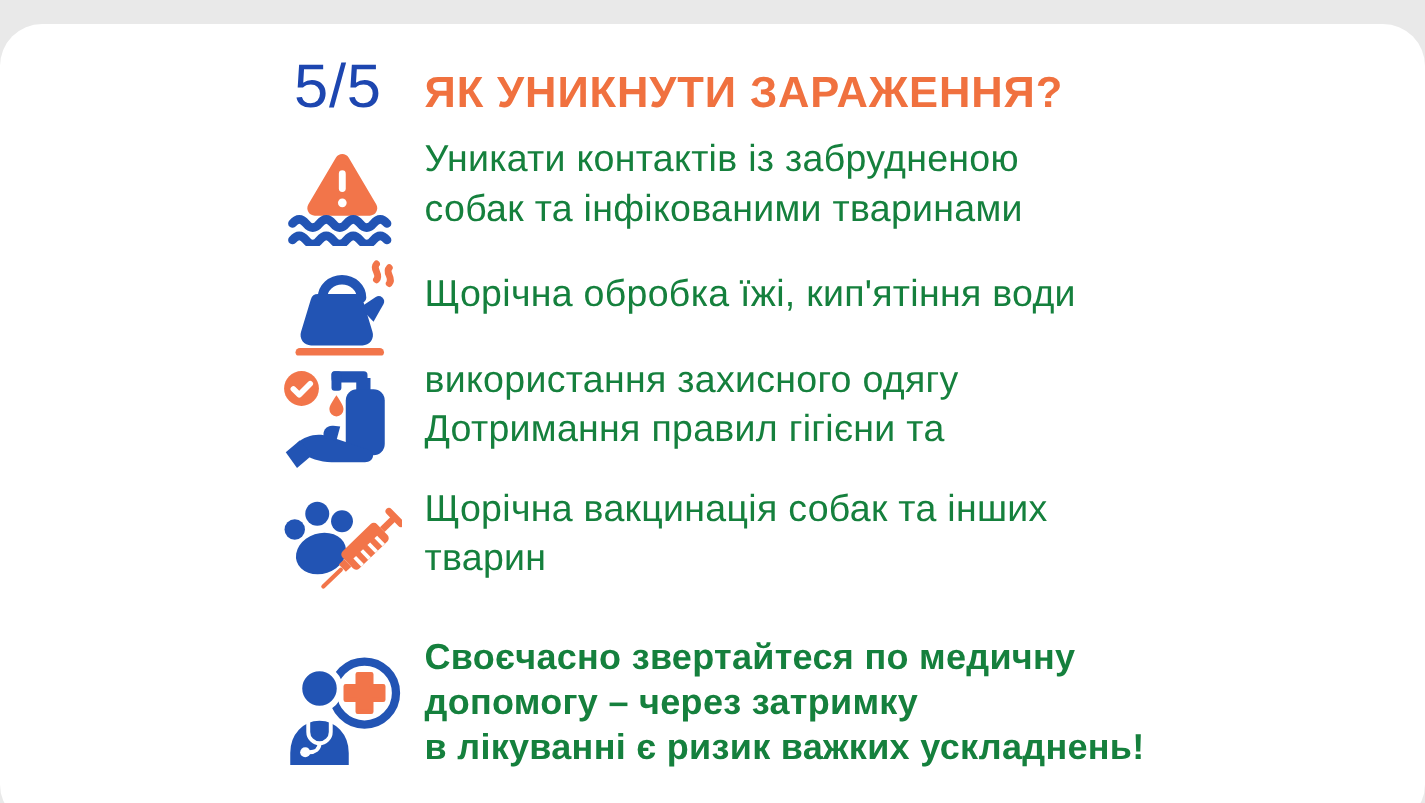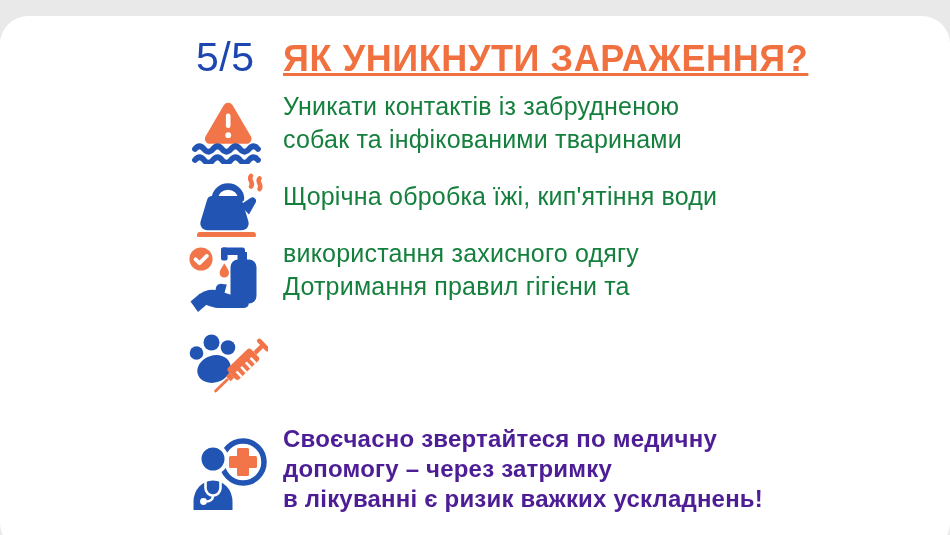--- a/index.html
+++ b/index.html
@@ -4,26 +4,26 @@
 <style>
   html,body{margin:0;padding:0;background:#e9e9e9;}
   #canvas{
     position:relative;width:950px;height:535px;background:#ffffff;
     overflow:hidden;margin:16px auto;
     font-family:"Liberation Sans","DejaVu Sans",sans-serif;
     border-radius:28px;
   }
   .header{position:absolute;left:196px;top:18px;display:flex;align-items:baseline;}
   .counter{font-size:41px;font-weight:500;color:#1d46b0;width:87px;flex:none;letter-spacing:0.5px;}
-  .title{font-size:36px;font-weight:700;color:#f0713f;letter-spacing:0.6px;white-space:nowrap;text-decoration:underline;}
+  .title{font-size:29px;font-weight:700;color:#f0713f;letter-spacing:0.6px;white-space:nowrap;}
 
   .icon{position:absolute;}
   .itext{position:absolute;left:283px;width:560px;font-size:25px;line-height:33px;color:#15803d;letter-spacing:0.2px;}
   .itext .ln{white-space:nowrap;}
-  .itext.bold{font-weight:700;font-size:24px;line-height:30px;color:#4c1d95;}
+  .itext.bold{font-weight:700;font-size:24px;line-height:30px;color:#15803d;}
 
   .fill-blue{fill:#2254b4;}
   .fill-orange{fill:#f2754a;}
   .stroke-blue{stroke:#2254b4;}
   .stroke-orange{stroke:#f2754a;}
 </style>
 </head>
 <body>
 
 <div id="canvas">
@@ -96,20 +96,24 @@
           <line x1="9.5" y1="-8" x2="9.5" y2="-0.5"></line>
           <line x1="16" y1="-8" x2="16" y2="-0.5"></line>
           <line x1="22.5" y1="-8" x2="22.5" y2="-0.5"></line>
           <line x1="29" y1="-8" x2="29" y2="-0.5"></line>
         </g>
         <rect class="fill-orange" x="35" y="-3.4" width="5" height="6.8"></rect>
         <rect class="fill-orange" x="40" y="-1.4" width="19" height="2.8" rx="1.4"></rect>
       </g>
     </svg>
   </div>
+  <div class="itext" style="top:307px;">
+    <div class="ln">Щорічна вакцинація собак та інших</div>
+    <div class="ln">тварин</div>
+  </div>
 
   <div class="icon" style="left:186px;top:418px;">
     <svg width="84" height="84" viewBox="0 0 84 84">
       <circle cx="57" cy="28" r="21" fill="none" class="stroke-blue" stroke-width="5.5"></circle>
       <path class="fill-orange stroke-orange" stroke-width="3" stroke-linejoin="round" d="M52.5 15.5 h9 v8 h8 v9 h-8 v8 h-9 v-8 h-8 v-9 h8 z"></path>
       <circle cx="27" cy="25" r="13.5" class="fill-blue" stroke="#ffffff" stroke-width="4"></circle>
       <path class="fill-blue" stroke="#ffffff" stroke-width="4" d="M5.5 78 v-10 c0-13.5 9.6-23.5 21.5-23.5 s21.5 10 21.5 23.5 v10 z"></path>
       <path fill="none" stroke="#ffffff" stroke-width="2.6" d="M19.5 47 v7 a7.5 7.5 0 0 0 15 0 v-7"></path>
       <path fill="none" stroke="#ffffff" stroke-width="2.6" d="M27 61.5 c0 4-3 6-6.8 6"></path>
       <circle cx="17.5" cy="67.5" r="3.4" fill="#ffffff"></circle>

